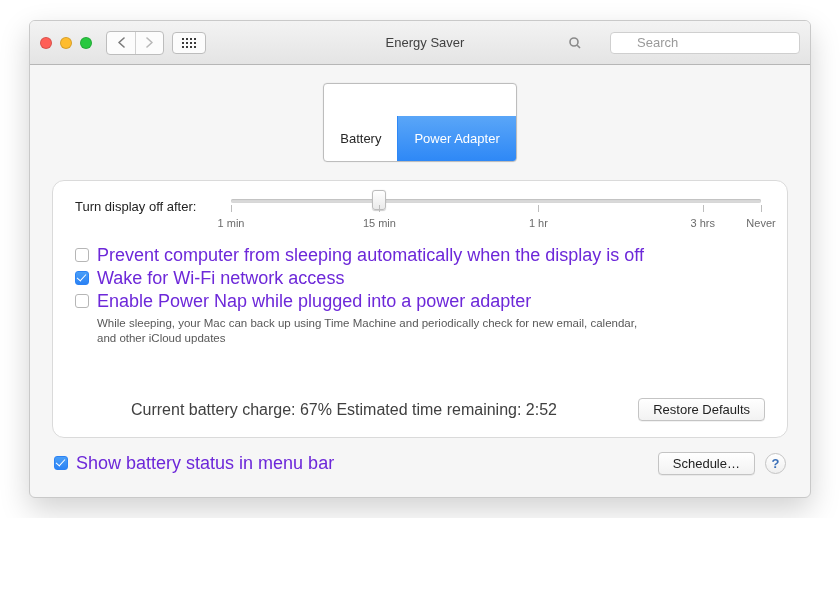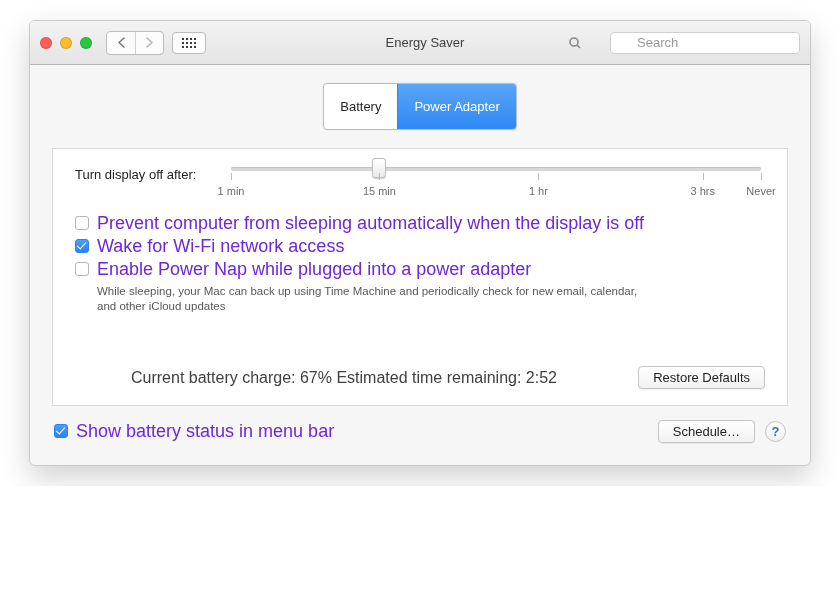--- a/index.html
+++ b/index.html
@@ -101,32 +101,33 @@
     border-radius: 4px;
     overflow: hidden;
     background: #fff;
     box-shadow: 0 0 0 0.5px rgba(0,0,0,0.04);
   }
   .seg {
     padding: 15px 16px;
     font-size: 13px;
     color: #272727;
     user-select: none;
+    margin-top: 32px;
   }
   .seg + .seg { border-left: 1px solid #bdbdbd; }
   .seg.active {
     background: linear-gradient(#5aa6f8, #2e88f6);
     color: #fff;
     border-left-color: #2e88f6;
   }
 
   .panel {
     background: #fff;
     border: 1px solid #dadada;
-    border-radius: 0;
+    border-radius: 12px;
     padding: 18px 22px 16px;
     margin-bottom: 14px;
   }
 
   .slider-row { margin-bottom: 10px; }
   .slider-label { font-size: 13px; color: #222; margin-bottom: 6px; display: inline-block; }
   .slider-area { position: relative; margin: 0 4px 0 156px; }
   .slider-track {
     position: relative;
     height: 4px;

